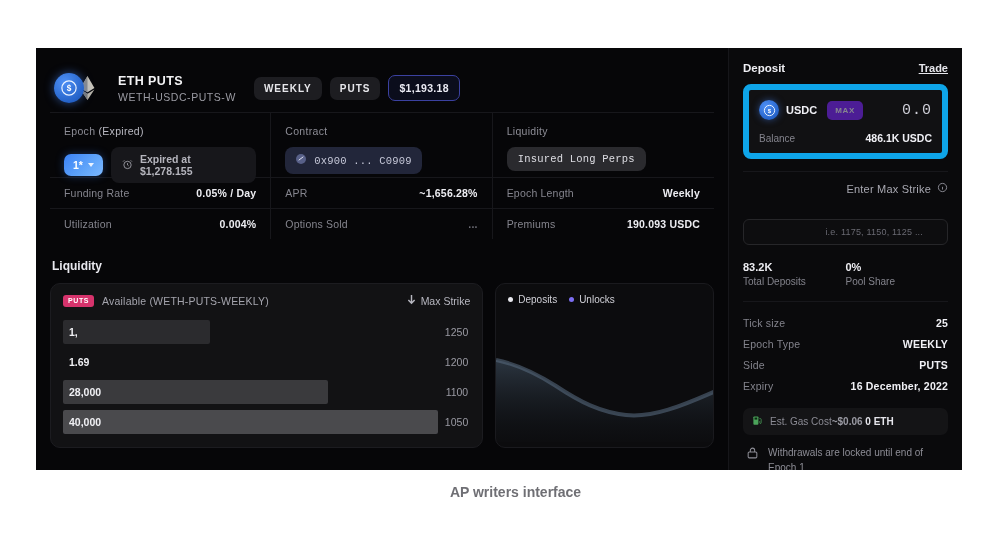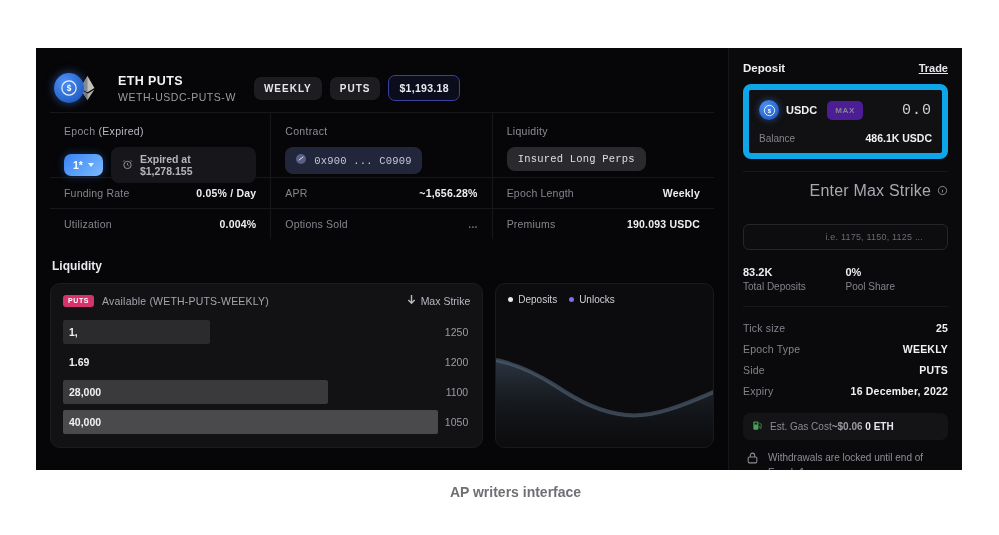--- a/index.html
+++ b/index.html
@@ -149,21 +149,21 @@
   }
   .dep-amount {
     margin-left:auto; color:#cfcfd8; font-size:15px;
     font-family:"Liberation Mono", monospace; letter-spacing:1px;
   }
   .dep-bal { display:flex; justify-content:space-between; align-items:center; margin-top:12px; }
   .dep-bal .k { color:#84848d; font-size:10px; }
   .dep-bal .v { color:#f0f0f5; font-size:10.5px; font-weight:700; }
 
   .strike-sec { margin-top: 12px; border-top:1px solid #17171b; padding-top:10px; }
-  .strike-label { display:flex; justify-content:flex-end; align-items:center; gap:6px; color:#a8a8b1; font-size:16px; letter-spacing:.2px; }
+  .strike-label { display:flex; justify-content:flex-end; align-items:center; gap:6px; color:#a8a8b1; font-size:11px; letter-spacing:.2px; }
   .strike-input {
     margin-top:24px; height:26px; border:1px solid #262629; border-radius:6px;
     background:#0d0d0f; display:flex; align-items:center; justify-content:flex-end;
     padding-right:24px; color:#6a6a73; font-size:9px; letter-spacing:.2px;
   }
 
   .totals { display:flex; margin-top:16px; padding-bottom: 14px; border-bottom:1px solid #17171b; }
   .total-item { width:50%; }
   .total-v { color:#ededf2; font-size:11px; font-weight:700; }
   .total-k { color:#83838c; font-size:10px; margin-top:3px; }

